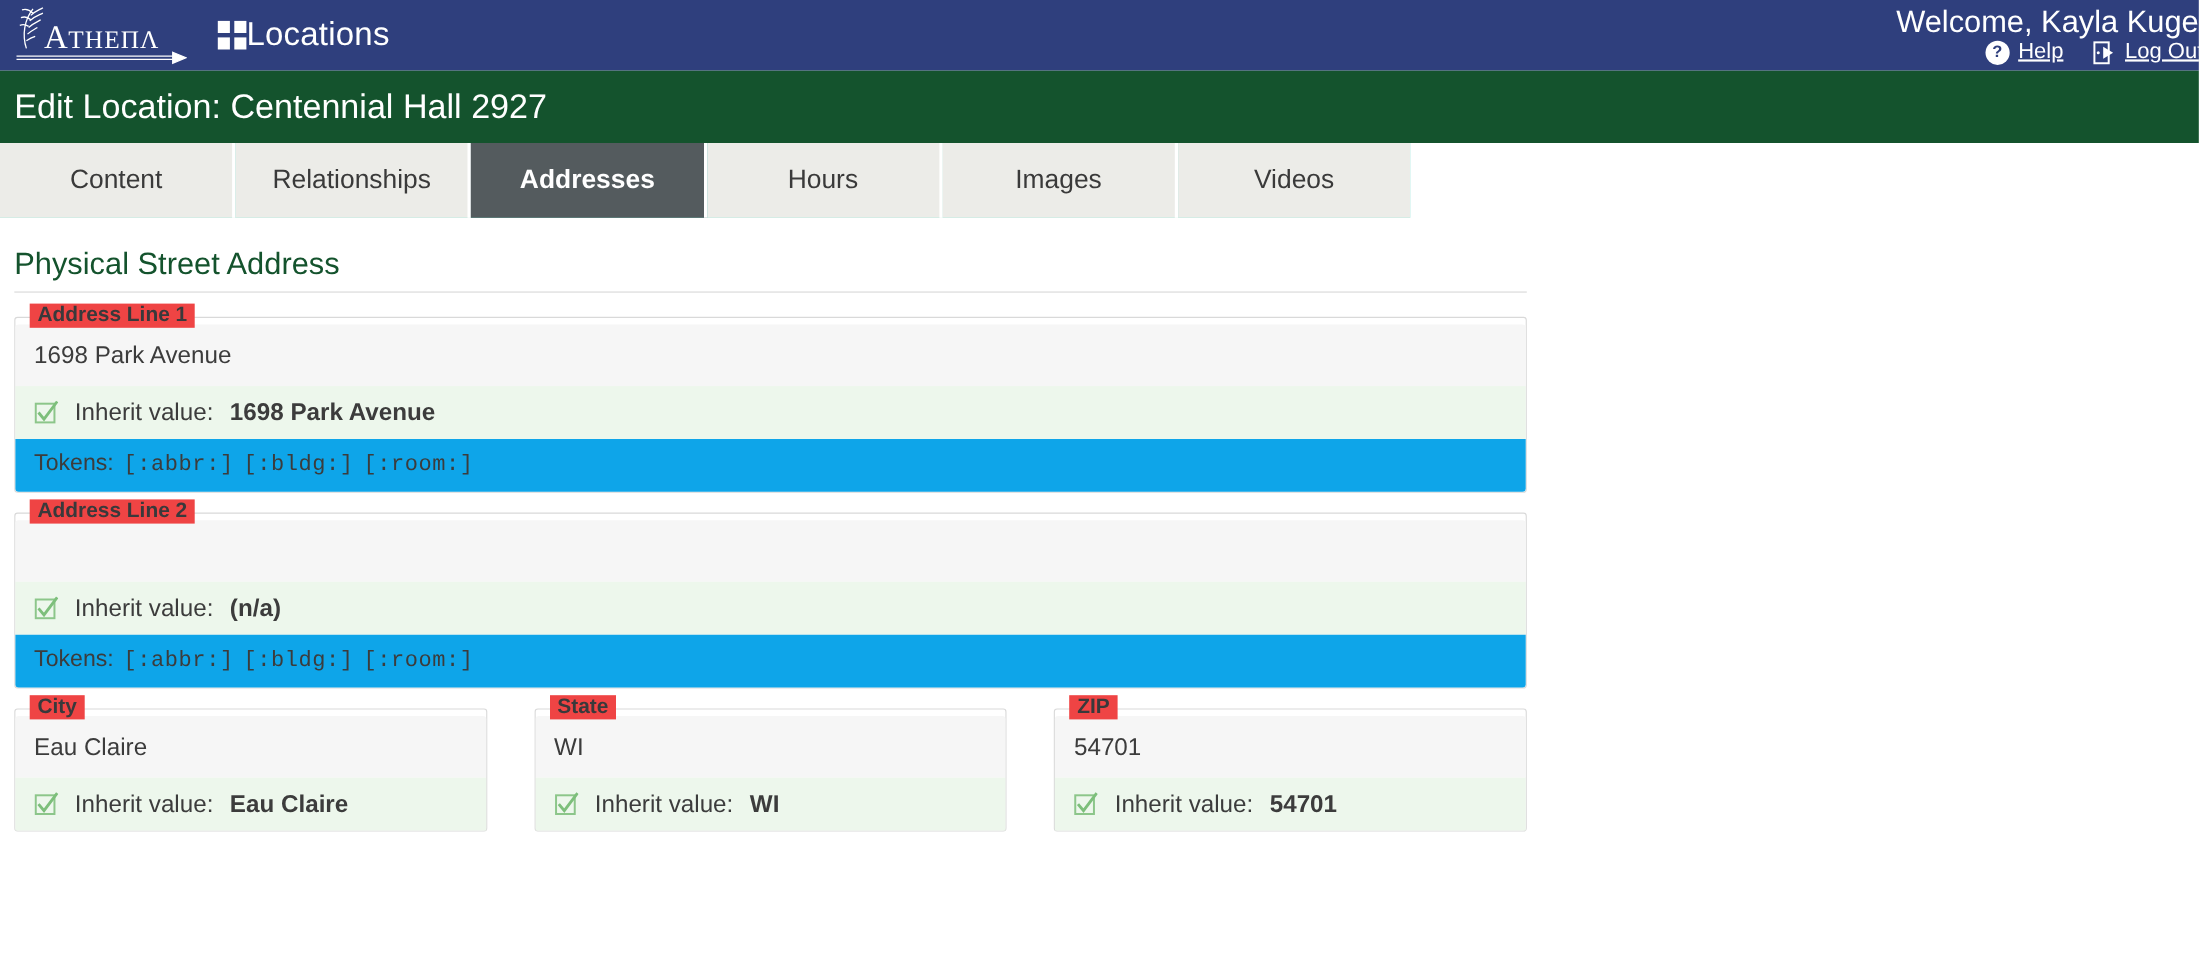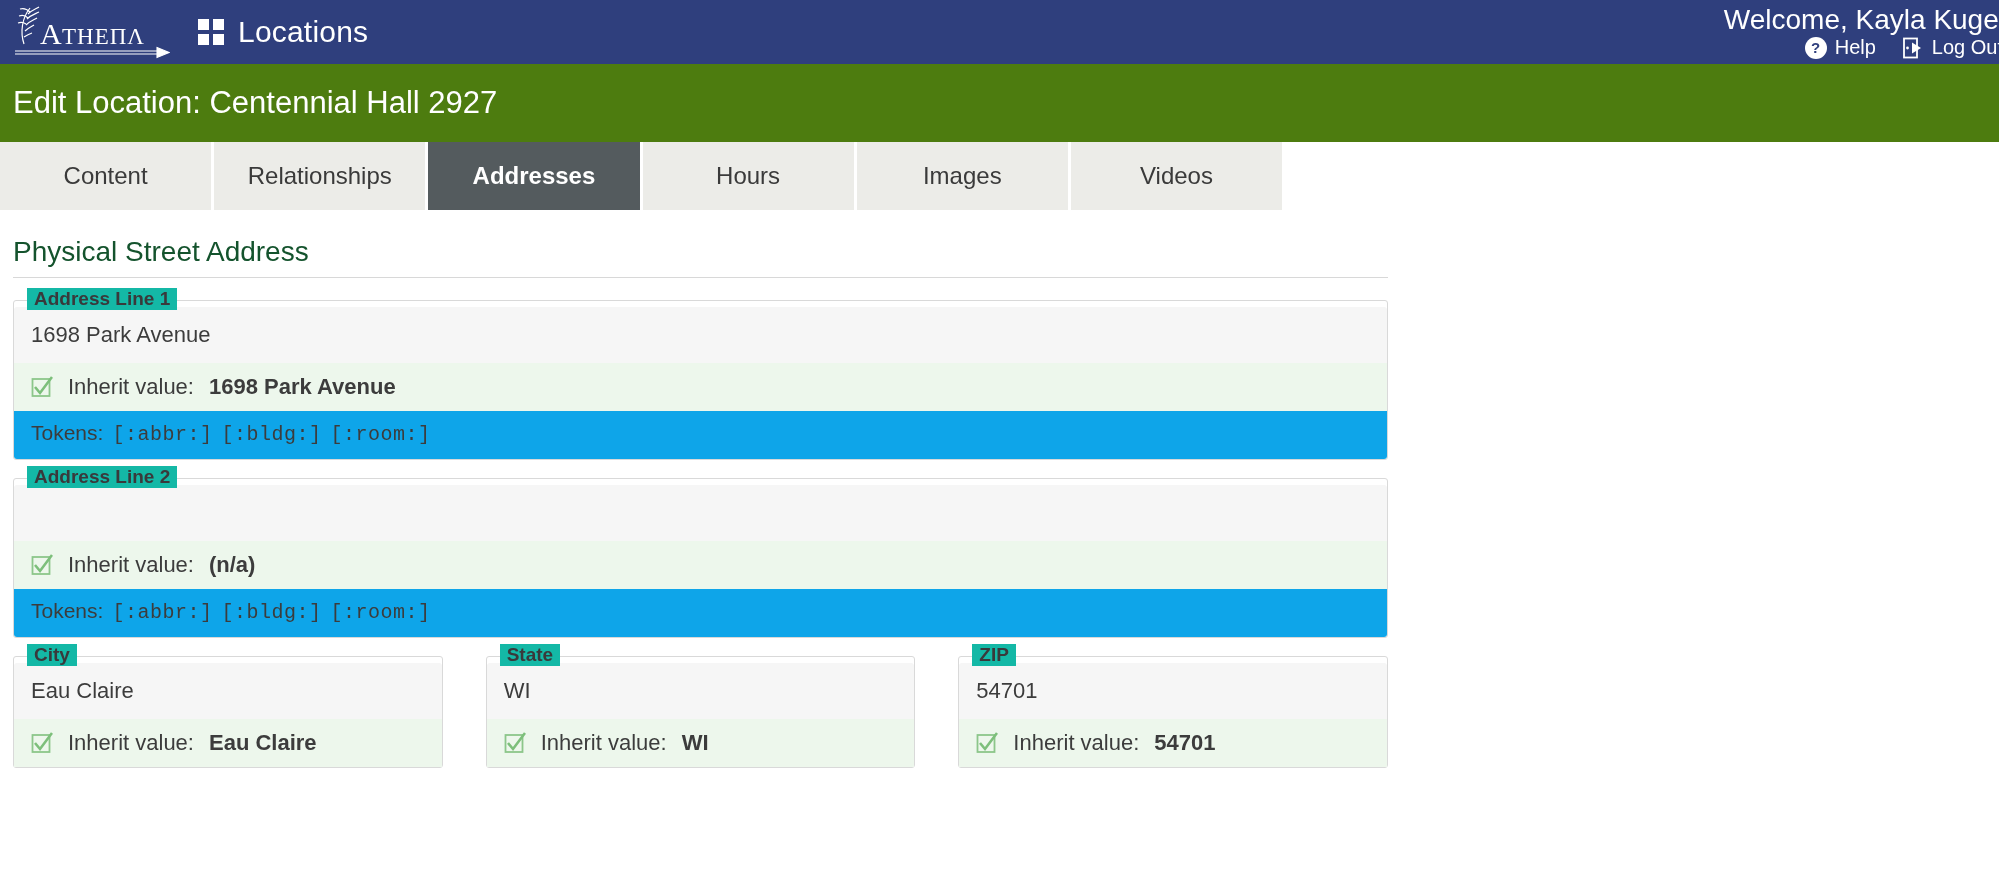--- a/index.html
+++ b/index.html
@@ -24,21 +24,20 @@
     width: 160px;
     height: 56px;
     position: relative;
     flex: 0 0 auto;
   }
   .logo svg { display: block; }
 
   .app-section {
     display: flex;
     align-items: center;
-    gap: 14px;
     margin-left: 28px;
   }
   .grid-icon {
     width: 26px; height: 26px;
     display: grid;
     grid-template-columns: 11px 11px;
     grid-template-rows: 11px 11px;
     gap: 4px;
   }
   .grid-icon i { background: #ffffff; display: block; }
@@ -77,39 +76,39 @@
   }
   .util-link {
     display: flex;
     align-items: center;
     gap: 8px;
     color: #ffffff;
     font-size: 20px;
     white-space: nowrap;
     cursor: pointer;
   }
-  .util-link .lbl { }
+  .util-link .lbl { text-decoration: underline; }
   .help-icon {
     width: 22px; height: 22px;
     border-radius: 50%;
     background: #ffffff;
     color: #2f3f7d;
     font-size: 15px;
     font-weight: bold;
     display: flex;
     align-items: center;
     justify-content: center;
     line-height: 1;
   }
   .logout-icon { width: 22px; height: 22px; display: block; }
 
   
   .subbar {
-    height: 78px;
-    background: #4d7c0f;
+    height: 66px;
+    background: #14532d;
     display: flex;
     align-items: center;
     padding-left: 13px;
   }
   .subbar-title {
     color: #ffffff;
     font-size: 31px;
     font-weight: 400;
     white-space: nowrap;
   }
@@ -160,21 +159,21 @@
     position: relative;
     border: 1px solid #d9d9d9;
     border-radius: 3px;
     margin-bottom: 18px;
     background: #ffffff;
   }
   .fieldset > .legend {
     position: absolute;
     top: -13px;
     left: 13px;
-    background: #14b8a6;
+    background: #ef4444;
     padding: 0 7px;
     font-size: 19px;
     font-weight: bold;
     color: #39393b;
     white-space: nowrap;
   }
   .field-input {
     background: #f6f6f6;
     padding: 14px 17px;
     font-size: 22px;

